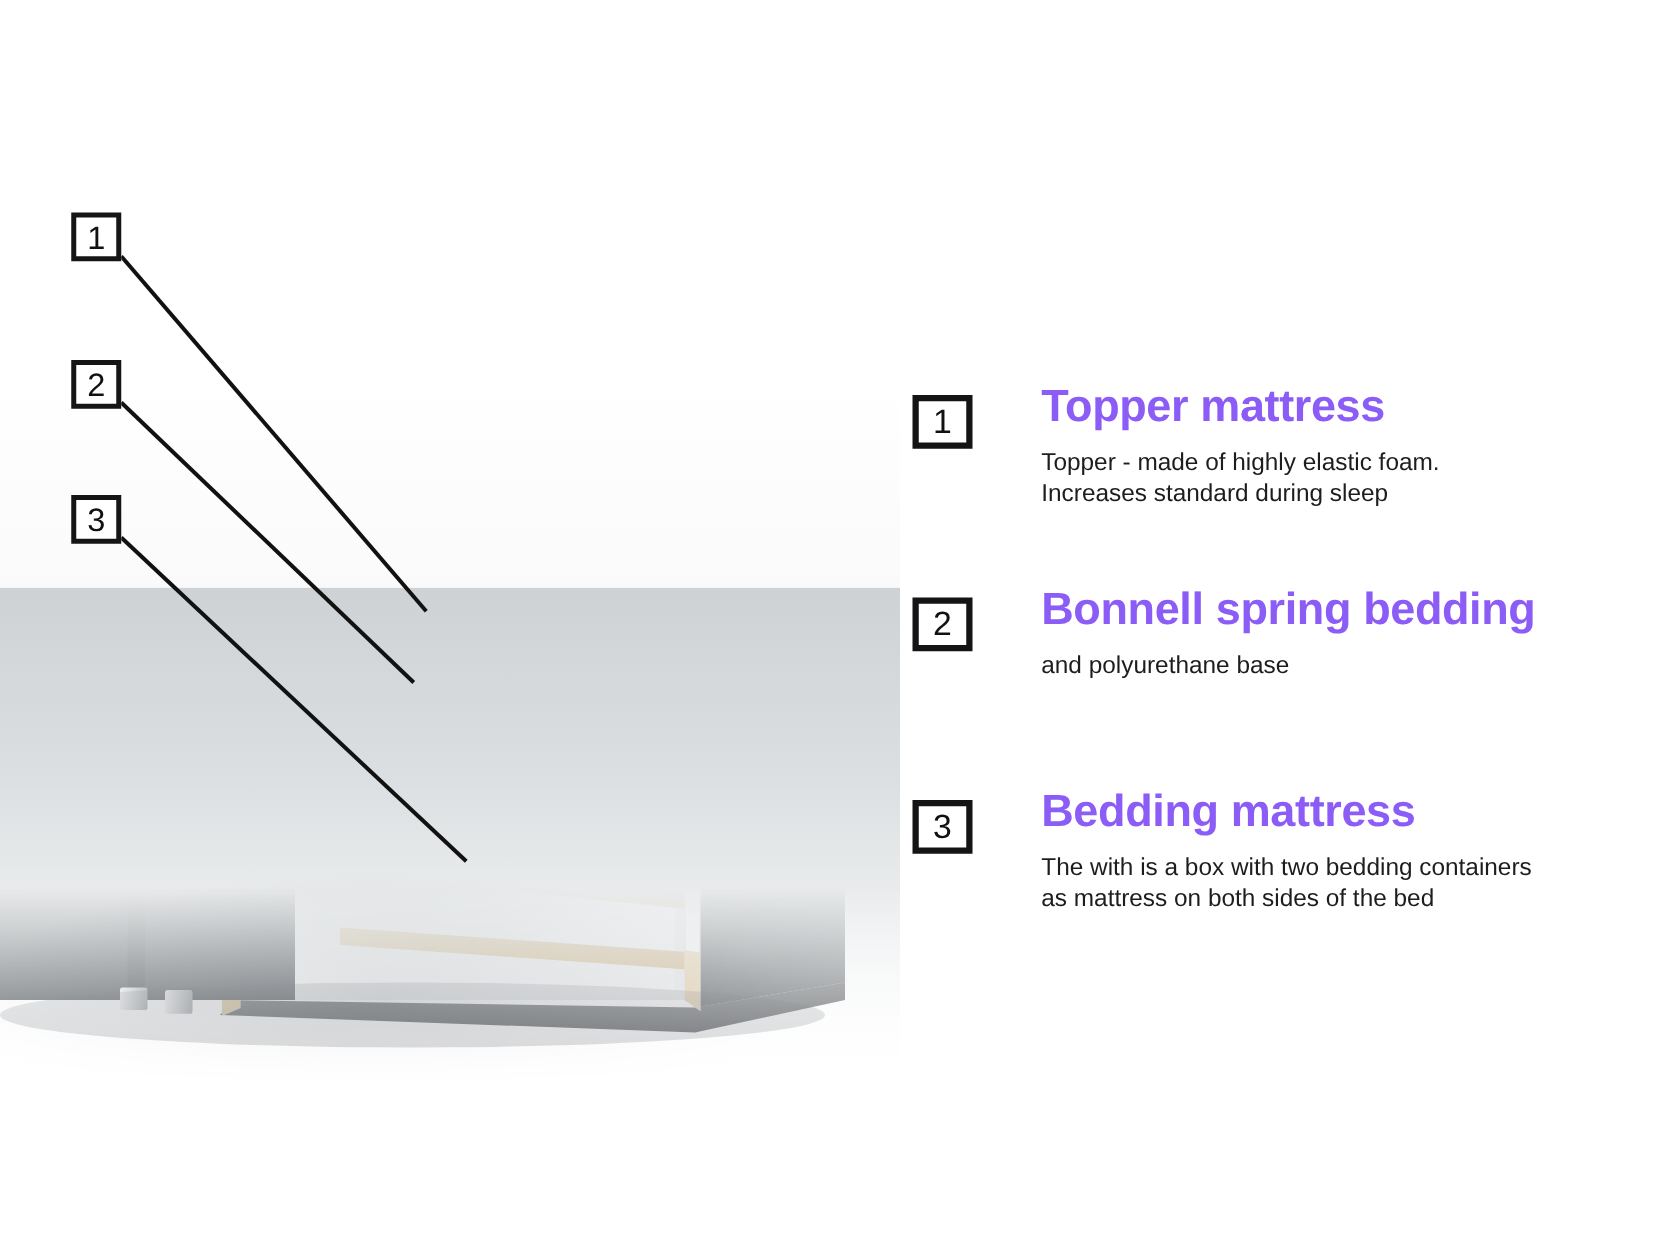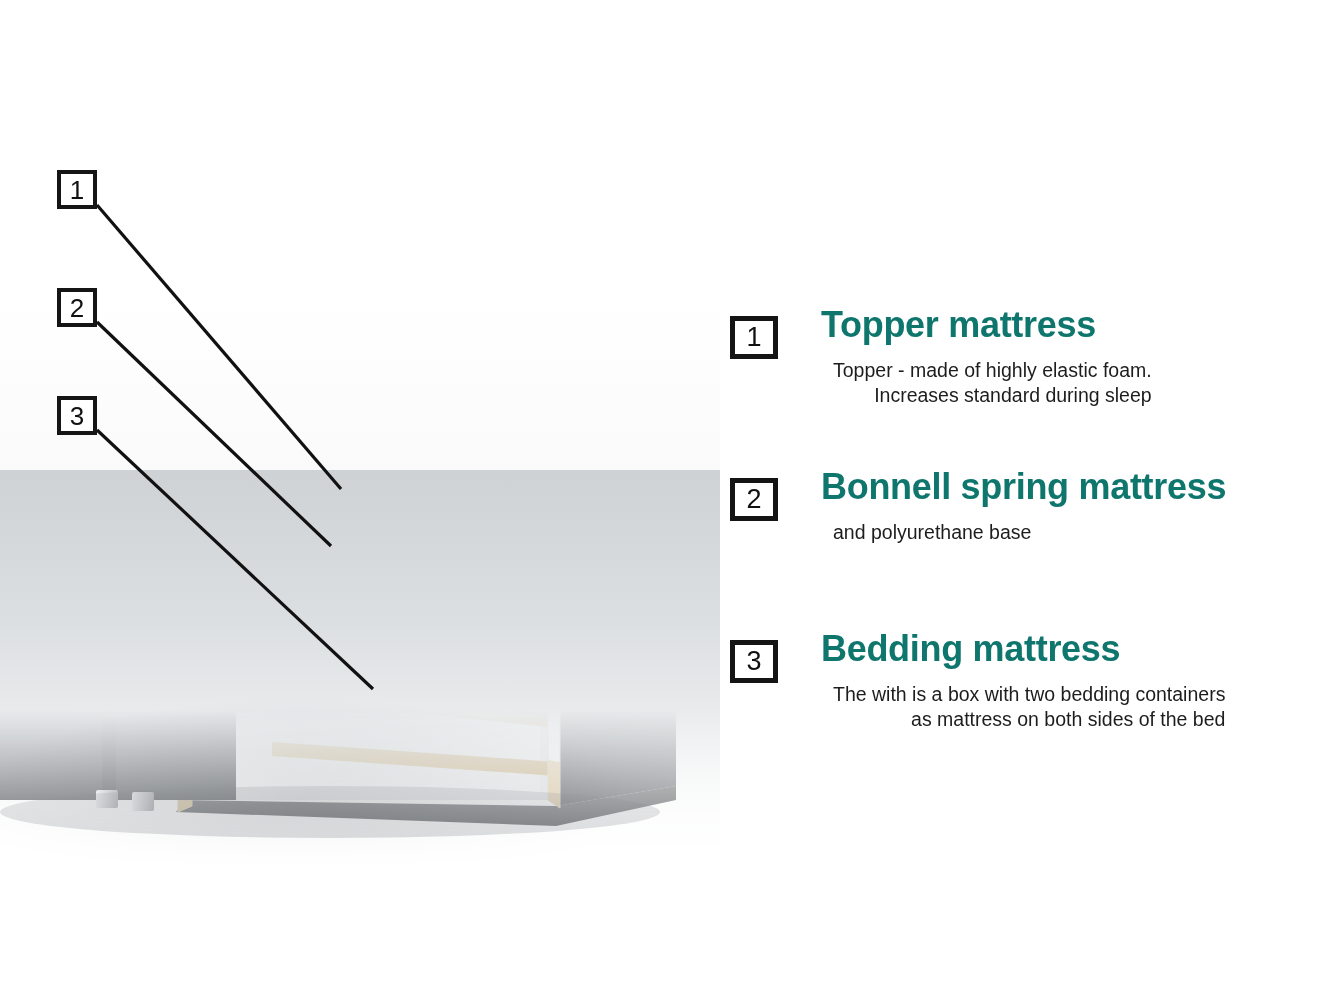--- a/index.html
+++ b/index.html
@@ -70,36 +70,36 @@
     left: 5px; top: 0;
     width: 48px; height: 43px;
     border: 5px solid #141414;
     background: #ffffff;
     box-sizing: border-box;
     display: flex; align-items: center; justify-content: center;
     font-size: 27px; color: #111111; line-height: 1;
   }
   .legend-item .title {
     position: absolute;
-    left: 96px; top: -12px;
+    left: 108px; top: -12px;
     font-size: 36px;
     font-weight: bold;
-    color: #0f766e;
+    color: #8b5cf6;
     letter-spacing: -0.3px;
     white-space: nowrap;
   }
   .legend-item .desc {
     position: absolute;
     left: 108px; top: 42px;
     font-size: 19.5px;
     color: #1d1d1d;
     line-height: 25px;
     white-space: nowrap;
   }
-  .legend-item .desc span { display: block; text-align: right; }
+  .legend-item .desc span { display: block; }
   #li1 { height: 162px; }
   #li2 { height: 162px; }
   #li3 { height: 150px; }
 </style>
 </head>
 <body>
 
 <div id="page">
 
   <div class="photo">
@@ -330,21 +330,21 @@
       <div class="num">1</div>
       <div class="title">Topper mattress</div>
       <div class="desc">
         <span>Topper - made of highly elastic foam.</span>
         <span>Increases standard during sleep</span>
       </div>
     </div>
 
     <div class="legend-item" id="li2">
       <div class="num">2</div>
-      <div class="title">Bonnell spring mattress</div>
+      <div class="title">Bonnell spring bedding</div>
       <div class="desc">
         <span>and polyurethane base</span>
       </div>
     </div>
 
     <div class="legend-item" id="li3">
       <div class="num">3</div>
       <div class="title">Bedding mattress</div>
       <div class="desc">
         <span>The with is a box with two bedding containers</span>

